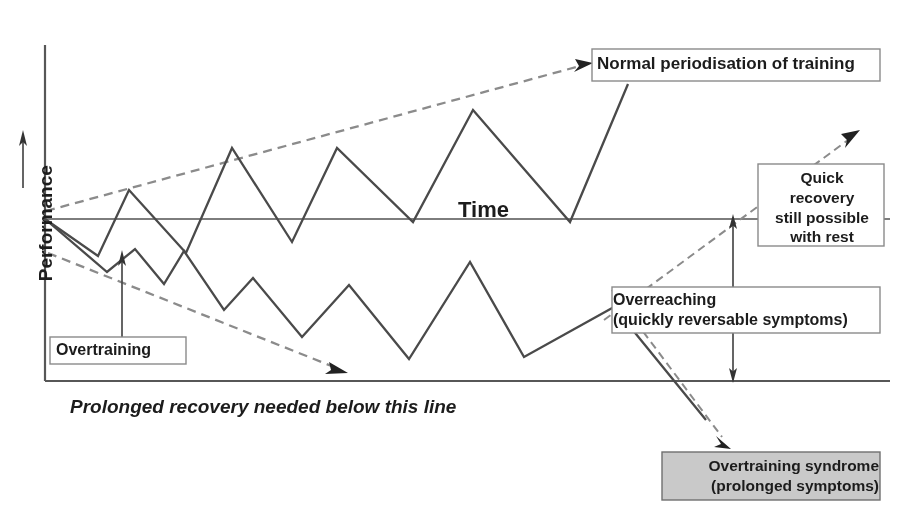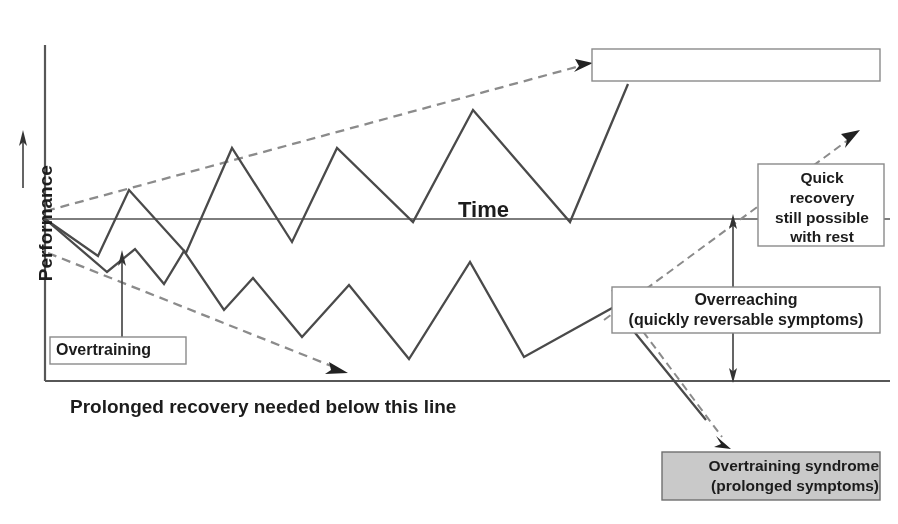--- a/index.html
+++ b/index.html
@@ -94,21 +94,21 @@
   #callout-quick-text {
     left: 758px; top: 168px;
     width: 128px;
     text-align: center;
     font-size: 15.5px;
     line-height: 1.28;
   }
   #callout-overreaching-text {
     left: 613px; top: 290px;
     width: 266px;
-    text-align: center;
+    text-align: left;
     font-size: 16px;
     line-height: 1.28;
   }
   #callout-overtraining-text {
     left: 663px; top: 456px;
     width: 216px;
     text-align: right;
     font-size: 15.5px;
     line-height: 1.28;
   }
@@ -116,20 +116,21 @@
     left: 56px; top: 341px;
     font-size: 16px;
   }
   #time-axis-label {
     left: 458px; top: 197px;
     font-size: 22px;
   }
   #bottom-caption {
     left: 70px; top: 396px;
     font-size: 19px;
+    font-style: italic;
   }
   #y-axis-label {
     left: -34px; top: 212px;
     width: 160px;
     text-align: center;
     font-size: 19px;
     transform: rotate(-90deg);
     transform-origin: center center;
   }
 </style>
@@ -197,20 +198,21 @@
       <path class="arrow-solid" d="M23,130 L19,146 L23,142 L27,146 Z"></path>
     </g>
   </svg>
 
   <div class="label-text" id="y-axis-label">Performance</div>
 
   <div class="label-text" id="time-axis-label">Time</div>
 
   <div class="label-text" id="bottom-caption">Prolonged recovery needed below this line</div>
 
+  <div class="label-text" id="callout-normal-text">Normal periodisation of training</div>
 
   <div class="label-text" id="callout-quick-text">Quick
 recovery
 still possible
 with rest</div>
 
   <div class="label-text" id="callout-overreaching-text">Overreaching
 (quickly reversable symptoms)</div>
 
   <div class="label-text" id="callout-overtraining-text">Overtraining syndrome

